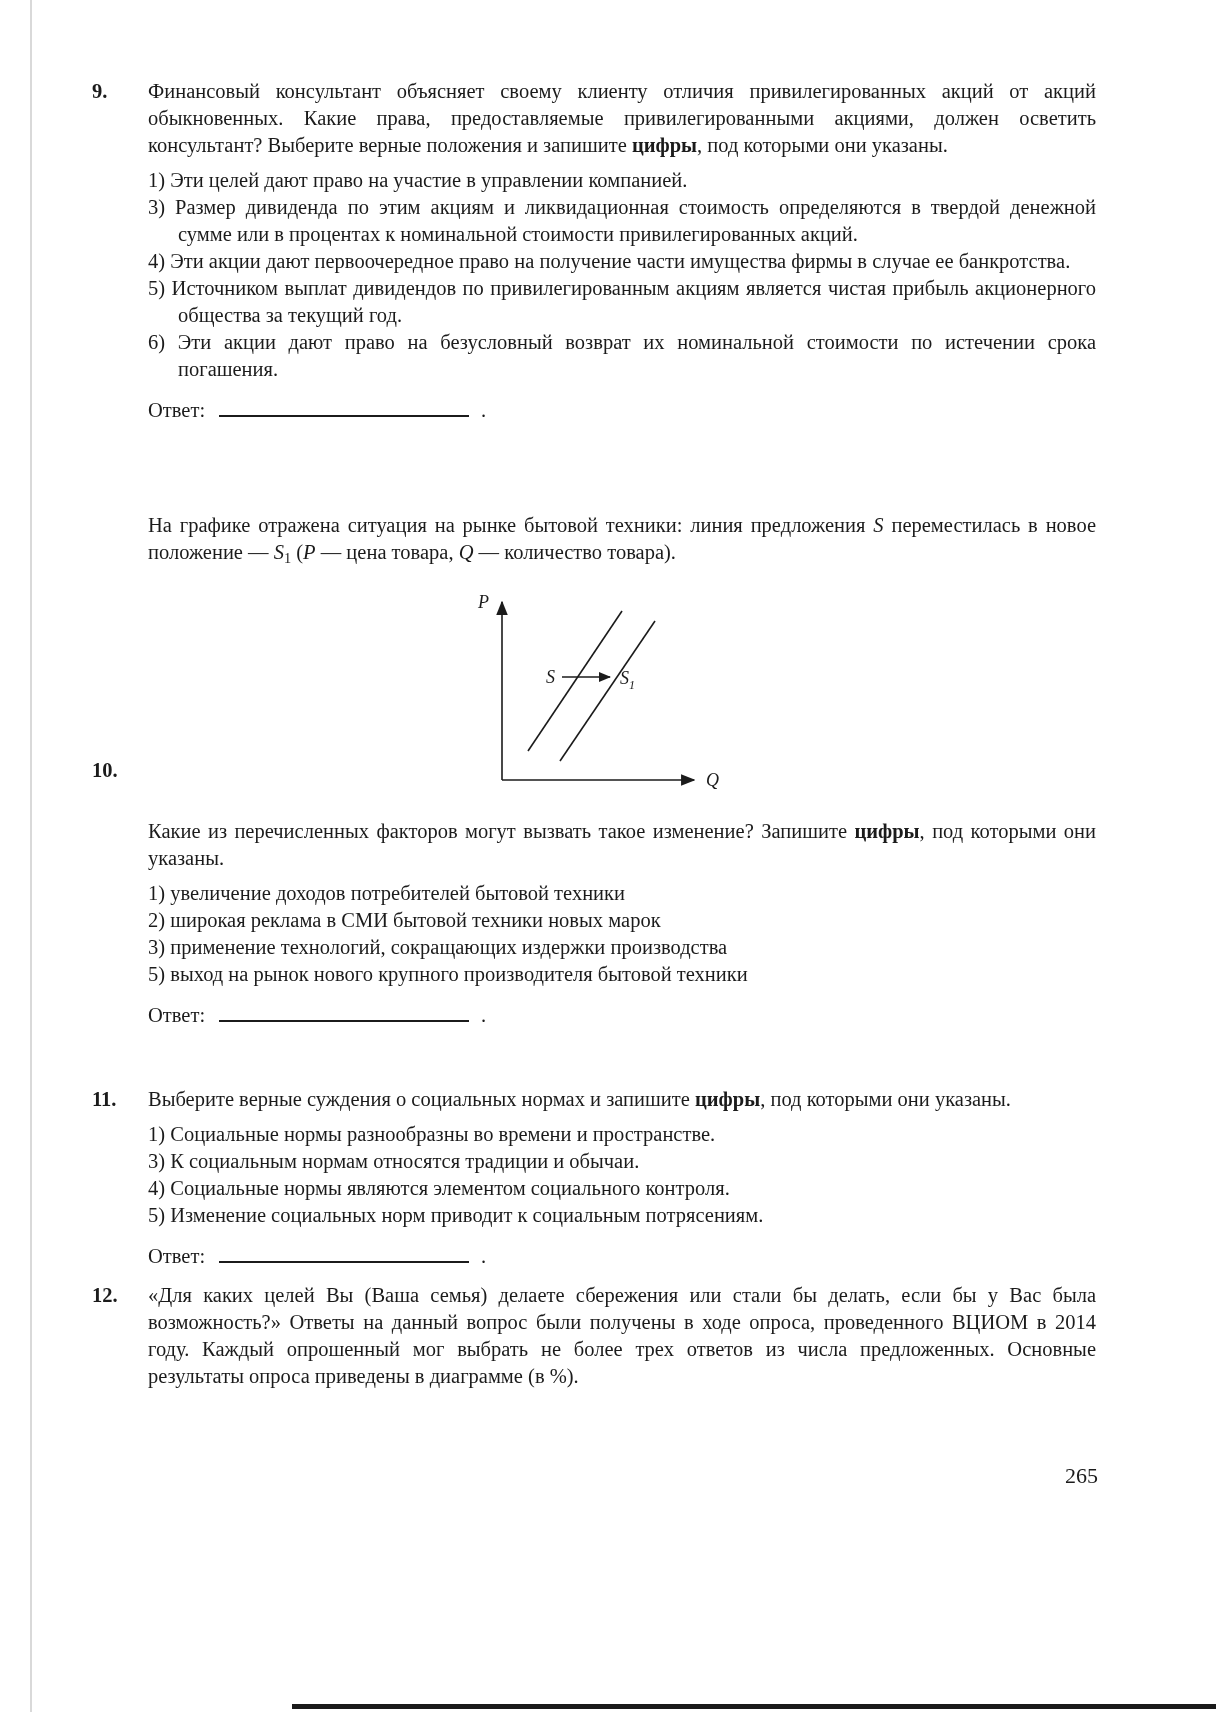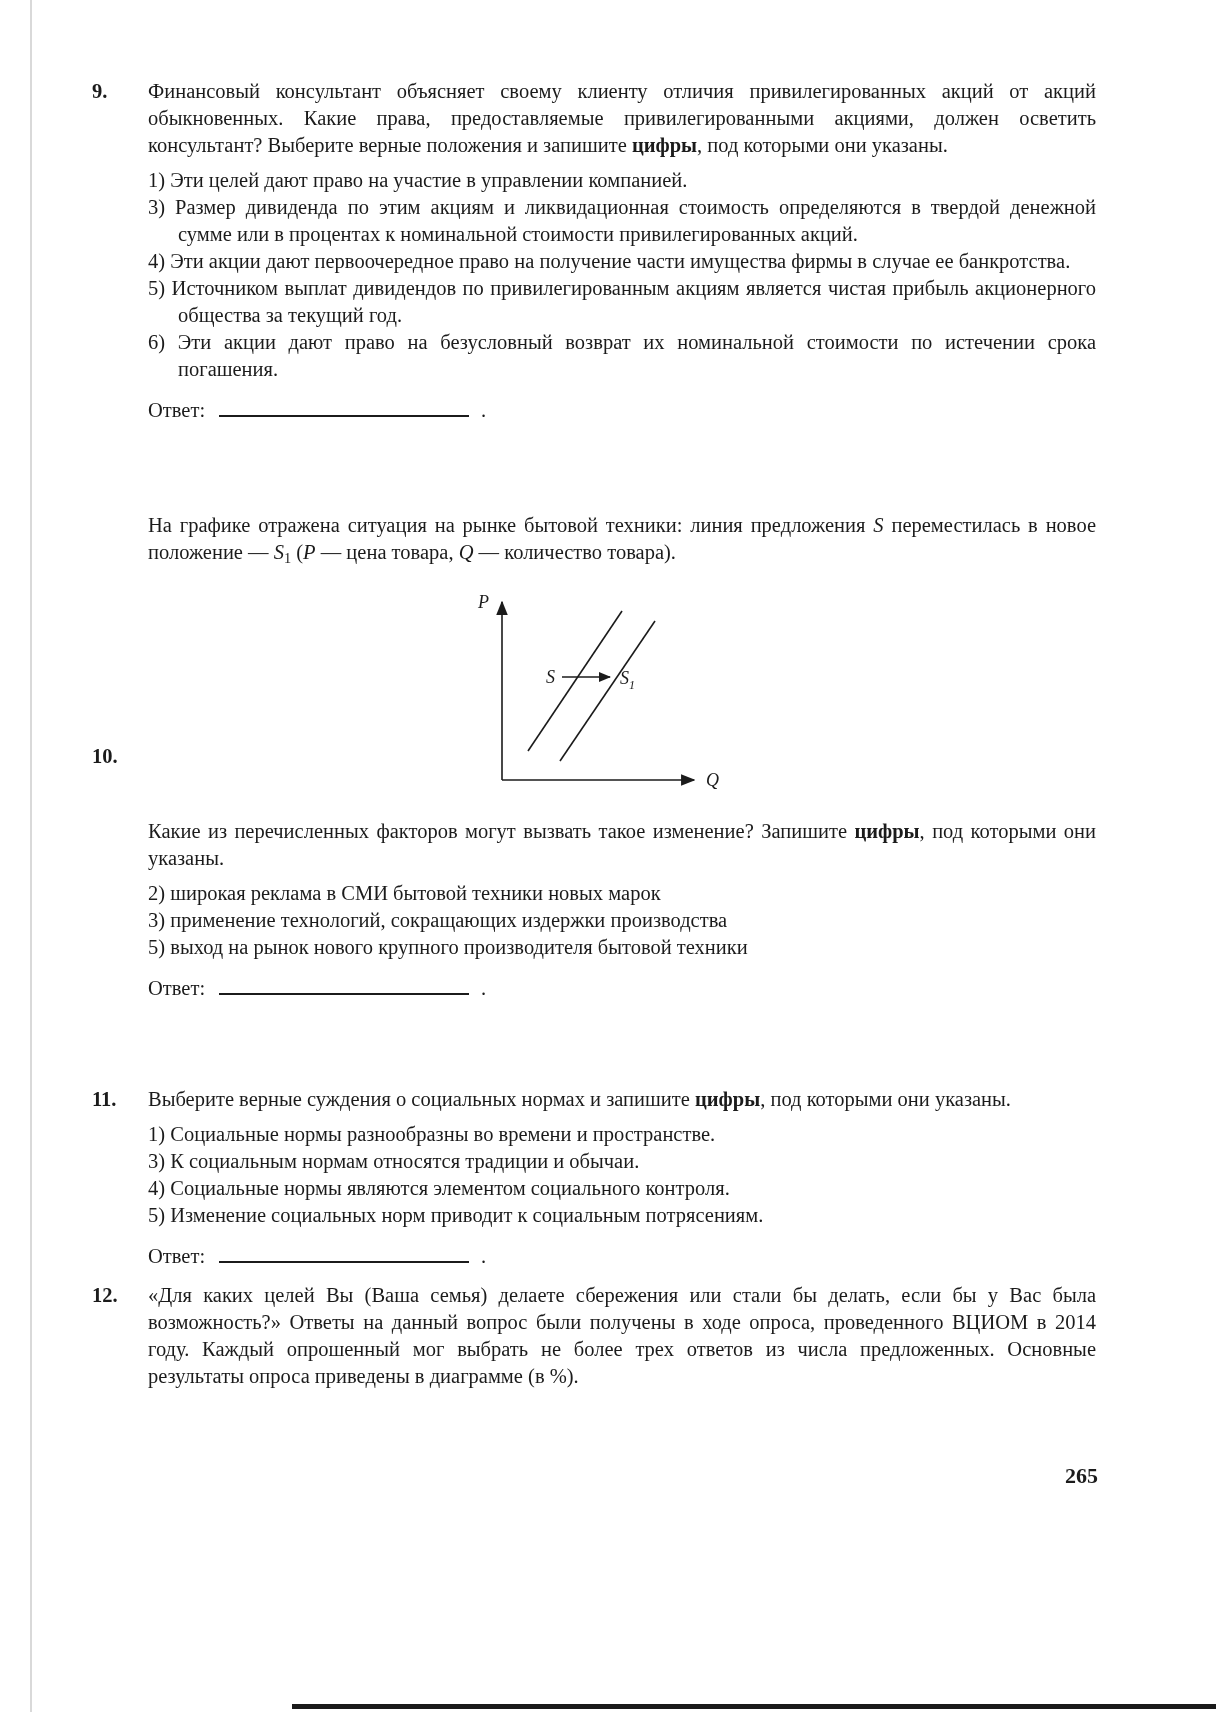--- a/index.html
+++ b/index.html
@@ -36,21 +36,21 @@
   .hl { font-weight: 700; text-underline-offset: 3px; }
   .it { font-style: italic; }
   .sub { font-size: 0.7em; vertical-align: -0.25em; }
   .answer { margin-top: 14px; }
   .blank {
     display: inline-block; width: 250px; height: 0.85em;
     border-bottom: 2px solid #1b1b1b; margin: 0 12px 0 14px;
   }
   .graph-wrap { margin: 12px 0 12px 322px; width: 260px; }
   .gl { font-family: "Liberation Serif", serif; font-style: italic; font-size: 18px; fill: #1b1b1b; }
-  .page-number { position: absolute; top: 1462px; right: 118px; font-weight: 700; font-size: 22px; }
+  .page-number { position: absolute; top: 1462px; right: 118px; font-weight: 400; font-size: 22px; }
 </style>
 </head>
 <body>
 
 <div class="page">
   <div class="edge-left"></div>
   <div class="edge-bottom"></div>
 
   <section class="question q9">
     <div class="qnum">9.</div>
@@ -88,20 +88,21 @@
           <line x1="92" y1="93" x2="140" y2="93" stroke="#1b1b1b" stroke-width="1.4" marker-end="url(#ah)"></line>
           <text class="gl" x="8" y="24">P</text>
           <text class="gl" x="236" y="202">Q</text>
           <text class="gl" x="76" y="99">S</text>
           <text class="gl" x="150" y="100"><tspan>S</tspan><tspan dy="5" font-size="12">1</tspan></text>
         </svg>
       </div>
 
       <p class="para"><span>Какие из перечисленных факторов могут вызвать такое изменение? Запишите </span><span class="hl">цифры</span><span>, под которыми они указаны.</span></p>
       <div class="options">
+        <div class="option"><span>1)</span> <span>увеличение доходов потребителей бытовой техники</span></div>
         <div class="option"><span>2)</span> <span>широкая реклама в СМИ бытовой техники новых марок</span></div>
         <div class="option"><span>3)</span> <span>применение технологий, сокращающих издержки производства</span></div>
         <div class="option"><span>5)</span> <span>выход на рынок нового крупного производителя бытовой техники</span></div>
       </div>
       <div class="answer">
         <span>Ответ:</span><span class="blank"></span><span>.</span>
       </div>
     </div>
   </section>
 

